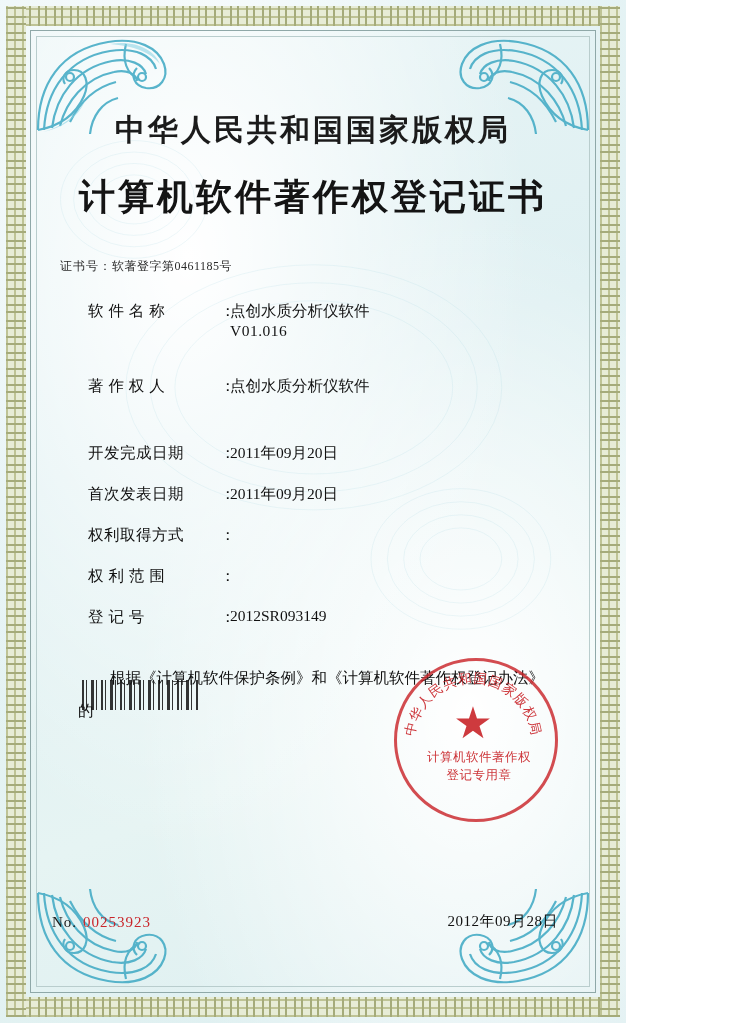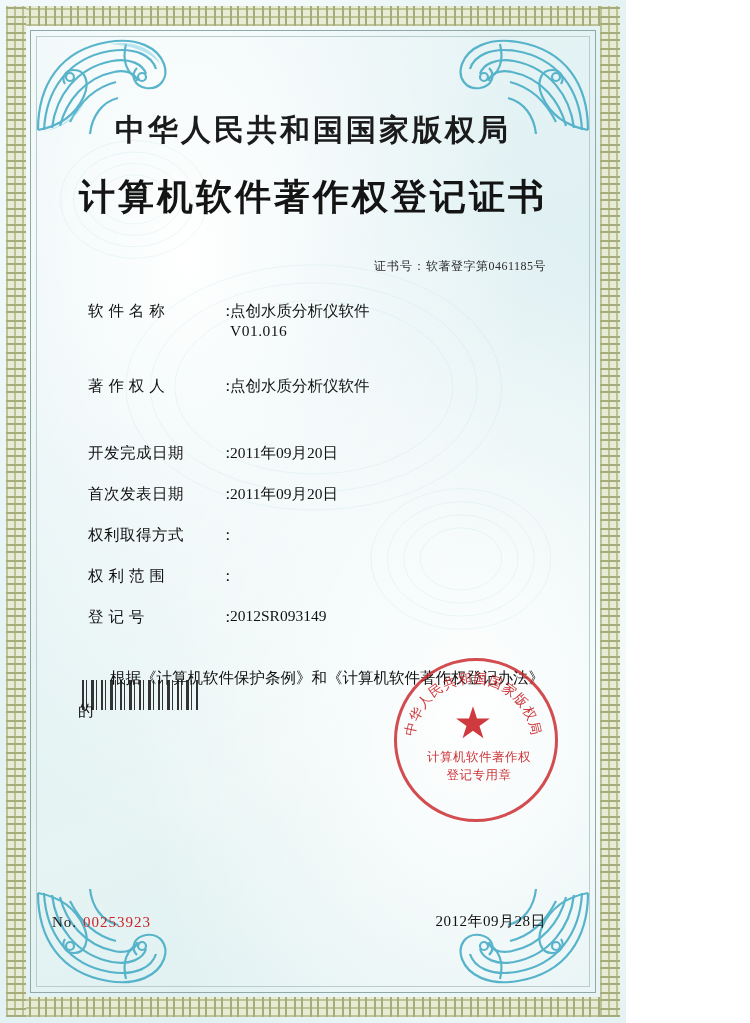--- a/index.html
+++ b/index.html
@@ -94,21 +94,21 @@
   .title-sub {
     text-align: center;
     font-size: 36px;
     letter-spacing: 3px;
     color: #141414;
     font-weight: bold;
     margin-top: 22px;
     font-family: "Liberation Serif", "DejaVu Serif", serif;
   }
   .cert-no {
-    text-align: right;
+    text-align: left;
     font-size: 12px;
     color: #2a2a2a;
     margin-top: 36px;
     padding-right: 20px;
     letter-spacing: .5px;
   }
   .cert-no .label { letter-spacing: 1px; }
 
   .fields {
     margin-top: 26px;
@@ -218,21 +218,21 @@
     position: absolute;
     left: 52px;
     bottom: 92px;
     font-size: 15px;
     color: #c9252a;
     letter-spacing: 1px;
   }
   .footer-no .no-prefix { color: #1a1a1a; margin-right: 6px; }
   .footer-date {
     position: absolute;
-    right: 80px;
+    right: 68px;
     bottom: 92px;
     font-size: 15px;
     color: #111;
     letter-spacing: .5px;
   }
 </style>
 </head>
 <body>
 
 <div class="page">

